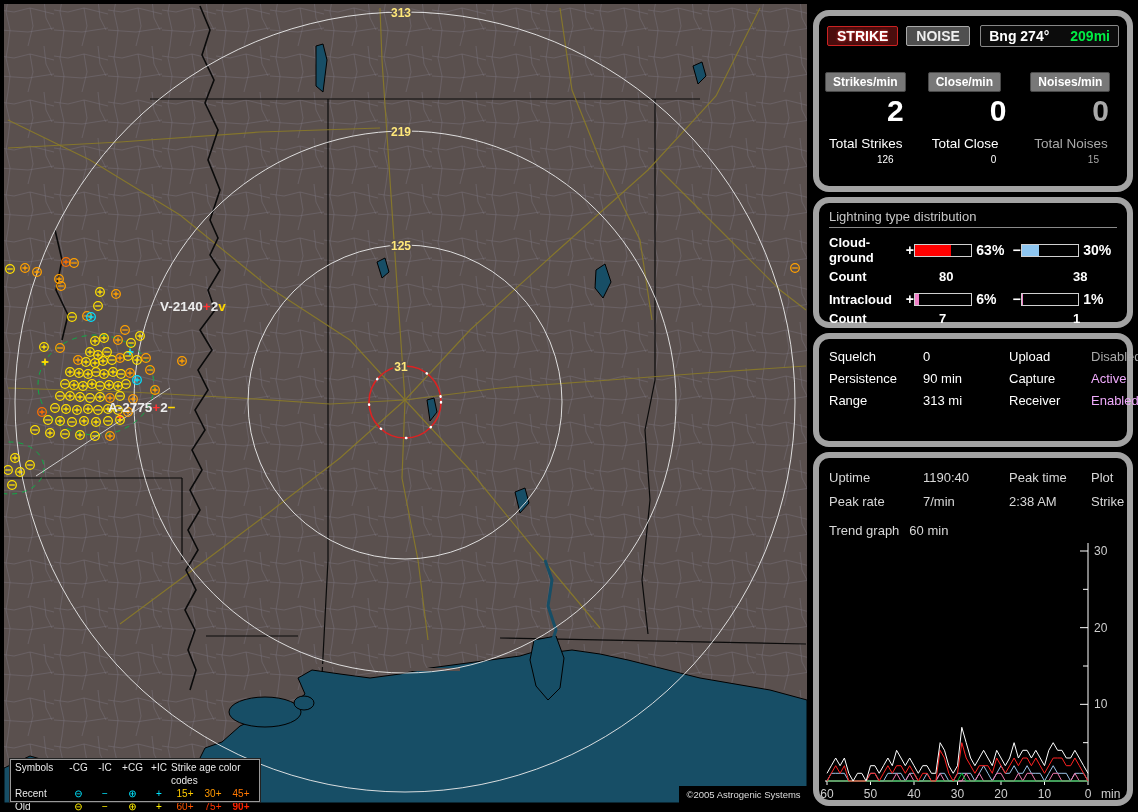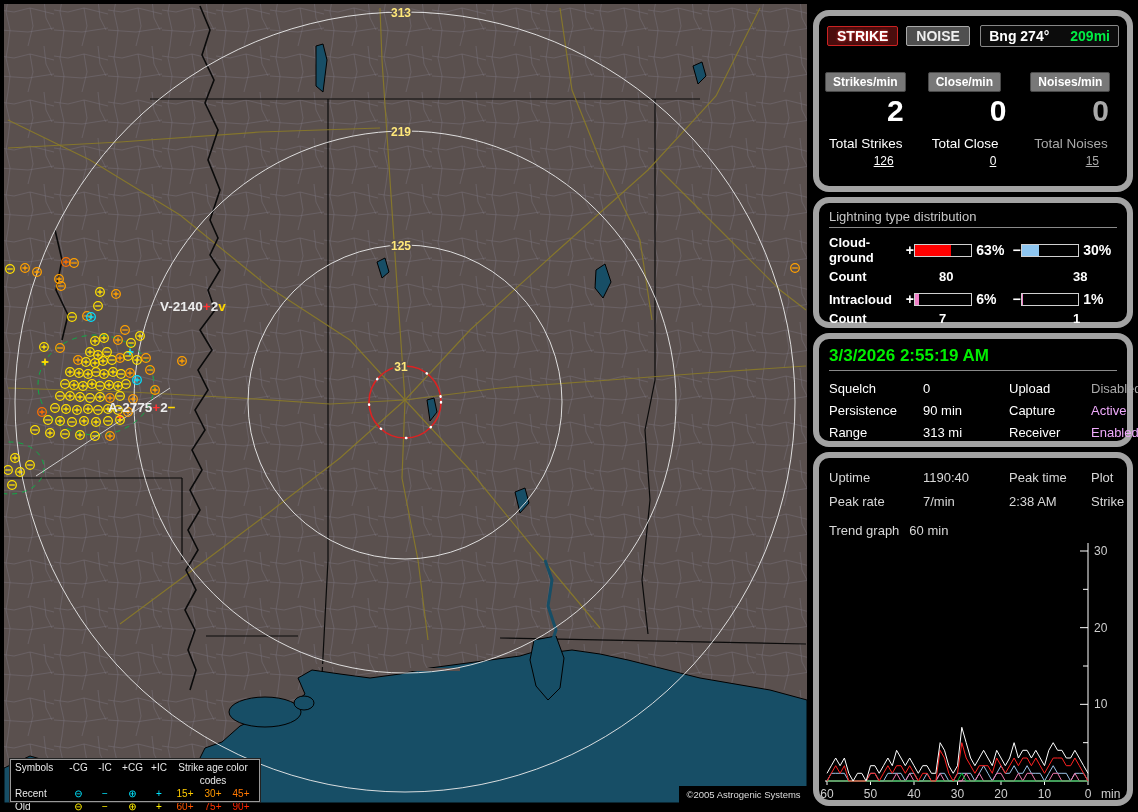--- a/index.html
+++ b/index.html
@@ -15,21 +15,21 @@
   .btn.strike{background:#4a0d0d;border:1px solid #cc2222;color:#fff;text-shadow:0 0 3px #f33;}
   .btn.noise{background:#4f4f4f;border:1px solid #aaa;color:#eee;}
   .bng{margin-left:auto;background:#0c0c0c;border:1px solid #888;border-radius:2px;
        padding:2px 8px;font-size:14px;font-weight:bold;display:flex;gap:21px;}
   .bng .mi{color:#00ee44;}
   #panelA .cols{position:absolute;left:0;right:0;top:56px;display:grid;grid-template-columns:1fr 1fr 1fr;}
   .chip{display:inline-block;background:#787878;border:1px solid #4a4a4a;color:#fff;
         font-size:12px;font-weight:bold;padding:2px 7px;border-radius:2px;margin-left:6px;}
   .rate{font-size:30px;font-weight:bold;text-align:right;padding-right:18px;margin-top:2px;height:40px;}
   .tlabel{font-size:13.5px;padding-left:10px;margin-top:2px;white-space:nowrap;}
-  .tval{font-size:12px;text-align:right;padding-right:28px;margin-top:3px;text-decoration:underline;}
+  .tval{font-size:10px;text-align:right;padding-right:28px;margin-top:3px;}
   .dim{color:#a9a9a9;}
   
   #panelB{left:813px;top:197px;width:320px;height:131px;font-size:13px;}
   #panelB .title{color:#c8c8c8;margin:6px 10px 0 10px;border-bottom:1px solid #8a8a8a;padding-bottom:3px;font-size:13px;}
   .drow{display:flex;align-items:center;margin:7px 8px 0 10px;font-weight:bold;}
   .dlabel{width:98px;font-size:13px;}
   .dsign{width:12px;text-align:center;font-size:14px;}
   .dbar{width:72px;height:11px;border:1px solid #d0d0d0;background:#000;margin-right:4px;}
   .dfill{height:100%;}
   .dpct{width:46px;font-size:14px;}
@@ -49,21 +49,21 @@
          margin:12px 0 0 10px;row-gap:9px;}
   .tg2{display:flex;font-size:13px;margin:14px 0 0 10px;gap:10px;}
   #chart-svg{position:absolute;left:0;top:0;}
   
   #legend{position:absolute;left:6px;top:755px;width:248px;height:41px;background:#000;
           border:1px solid #999;outline:1px solid #222;font-size:10px;color:#e8e8e8;}
   .lgrid{display:grid;grid-template-columns:50px 27px 26px 29px 24px 28px 28px 28px;
          line-height:13px;padding:1px 0 0 4px;}
   .lc{text-align:center;}
   .ll{text-align:left;}
-  .agehead{grid-column:6/9;text-align:center;}
+  .agehead{grid-column:6/9;}
   
   #copybar{position:absolute;left:679px;top:786px;width:129px;height:17px;background:#000;
            font-size:9.5px;color:#ddd;display:flex;align-items:center;justify-content:center;}
 </style>
 </head>
 <body>
 
 <div id="map-wrap">
   <svg id="map-svg" width="803" height="799" viewBox="4 4 803 799">
       <rect x="4" y="4" width="803" height="799" fill="#5a504e"></rect>
@@ -511,21 +511,21 @@
         <span class="lc" style="color: rgb(255, 204, 0);">15+</span>
         <span class="lc" style="color: rgb(255, 153, 0);">30+</span>
         <span class="lc" style="color: rgb(255, 119, 0);">45+</span>
         <span class="ll">Old</span>
         <span class="lc" style="color: rgb(255, 238, 0);">⊖</span>
         <span class="lc" style="color: rgb(255, 238, 0);">−</span>
         <span class="lc" style="color: rgb(255, 238, 0);">⊕</span>
         <span class="lc" style="color: rgb(255, 238, 0);">+</span>
         <span class="lc" style="color: rgb(255, 85, 0);">60+</span>
         <span class="lc" style="color: rgb(255, 51, 0);">75+</span>
-        <span class="lc" style="color: rgb(255, 34, 0);">90+</span>
+        <span class="lc" style="color: rgb(255, 34, 0); font-weight: bold;">90+</span>
       </div>
   </div>
 </div>
 <div id="copybar">
   <span>©2005 Astrogenic Systems</span>
 </div>
 
 <div id="panelA" class="panel">
   <div class="toprow">
     <span class="btn strike">STRIKE</span>
@@ -593,21 +593,20 @@
     <span class="dpct">1%</span>
   </div>
   <div class="crow">
     <span class="c1">Count</span>
     <span class="c2">7</span>
     <span>1</span>
   </div>
 </div>
 
 <div id="panelC" class="panel">
-  <div class="date">3/3/2026 2:55:19 AM</div>
   <div class="sgrid" id="status-grid">
       <span>Squelch</span>
       <span>0</span>
       <span>Upload</span>
       <span class="dim">Disabled</span>
       <span>Persistence</span>
       <span>90 min</span>
       <span>Capture</span>
       <span class="green">Active</span>
       <span>Range</span>

